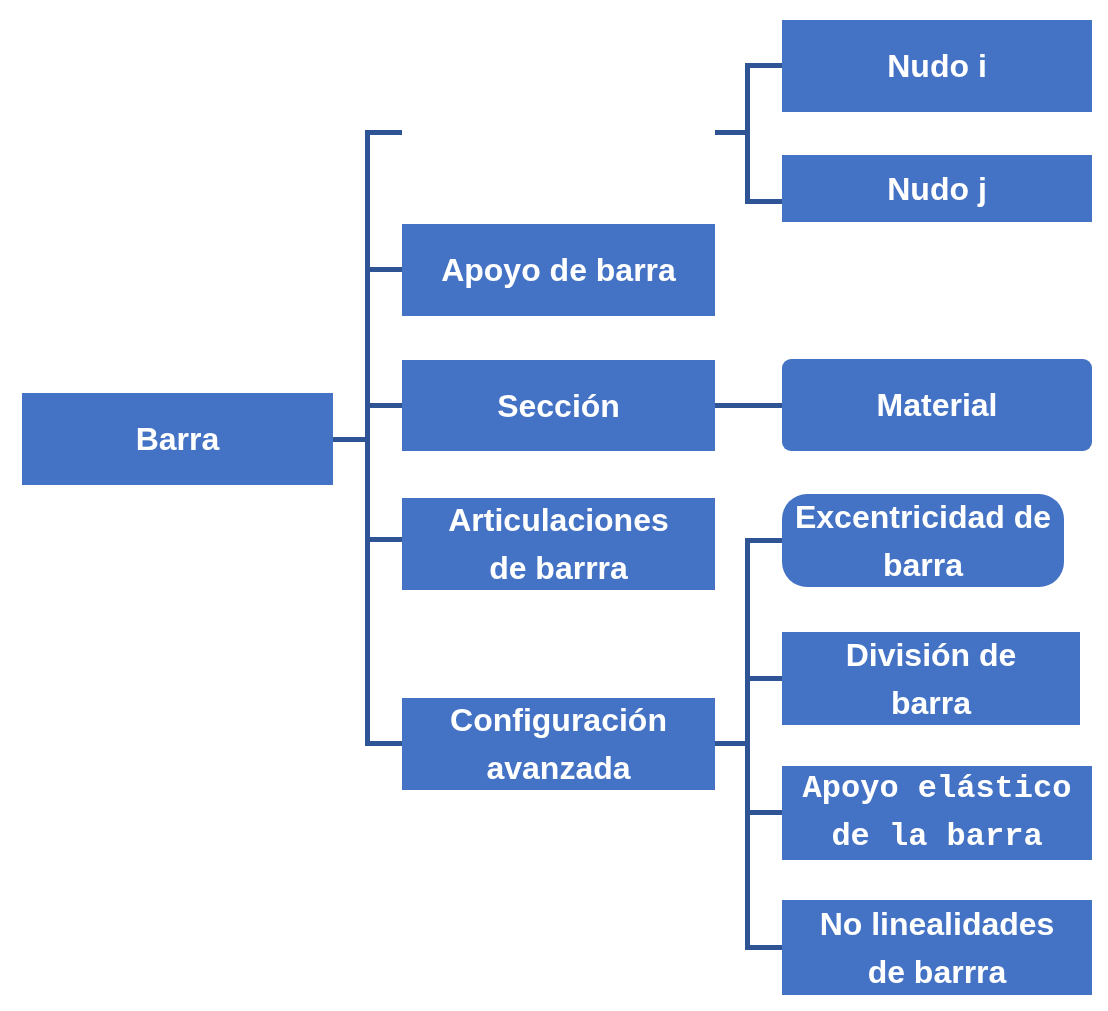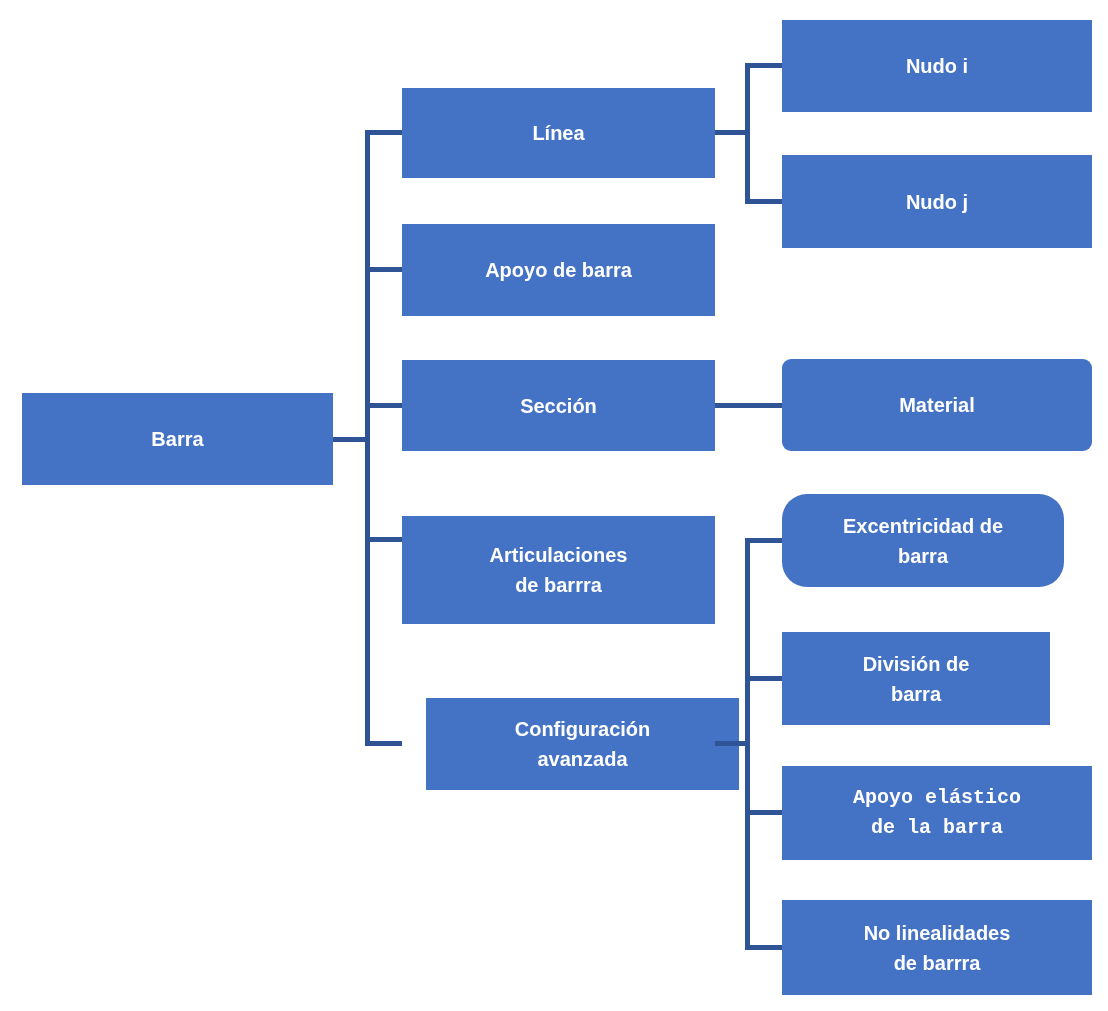--- a/index.html
+++ b/index.html
@@ -18,52 +18,51 @@
     overflow: hidden;
   }
   .node {
     position: absolute;
     display: flex;
     align-items: center;
     justify-content: center;
     background: var(--fill, #4472C4);
     color: var(--text, #ffffff);
     font-weight: bold;
-    font-size: 20px;
+    font-size: 32px;
     line-height: 1.5;
     text-align: center;
     white-space: pre-line;
     box-sizing: border-box;
   }
   .connector {
     position: absolute;
     background: var(--line, #2F5496);
   }
 </style>
 </head>
 <body style="background: rgb(255, 255, 255);">
 
 <div id="canvas">
 
   <div class="node" style="left:22px; top:393px; width:311px; height:92px;">Barra</div>
 
-  <div class="node" style="left:402px; top:88px; width:313px; height:90px;">Línea</div>
   <div class="node" style="left:402px; top:224px; width:313px; height:92px;">Apoyo de barra</div>
   <div class="node" style="left:402px; top:360px; width:313px; height:91px;">Sección</div>
-  <div class="node" style="left:402px; top:516px; width:313px; height:108px;">Articulaciones
+  <div class="node" style="left:402px; top:498px; width:313px; height:92px;">Articulaciones
 de barrra</div>
-  <div class="node" style="left:402px; top:698px; width:313px; height:92px;margin-left:24px;">Configuración
+  <div class="node" style="left:402px; top:698px; width:313px; height:92px;">Configuración
 avanzada</div>
 
   <div class="node" style="left:782px; top:20px; width:310px; height:92px;">Nudo i</div>
-  <div class="node" style="left:782px; top:155px; width:310px; height:93px;">Nudo j</div>
+  <div class="node" style="left:782px; top:155px; width:310px; height:67px;">Nudo j</div>
   <div class="node" style="left:782px; top:359px; width:310px; height:92px;border-radius:9px;">Material</div>
   <div class="node" style="left:782px; top:494px; width:282px; height:93px;border-radius:25px;">Excentricidad de
 barra</div>
-  <div class="node" style="left:782px; top:632px; width:268px; height:93px;">División de
+  <div class="node" style="left:782px; top:632px; width:298px; height:93px;">División de
 barra</div>
   <div class="node" style="left:782px; top:766px; width:310px; height:94px;font-family:Liberation Mono, monospace;">Apoyo elástico
 de la barra</div>
   <div class="node" style="left:782px; top:900px; width:310px; height:95px;">No linealidades
 de barrra</div>
 
   <div class="connector" style="left:333px; top:437px; width:34px; height:5px;"></div>
   <div class="connector" style="left:365px; top:130px; width:5px; height:616px;"></div>
   <div class="connector" style="left:370px; top:130px; width:32px; height:5px;"></div>
   <div class="connector" style="left:370px; top:267px; width:32px; height:5px;"></div>

